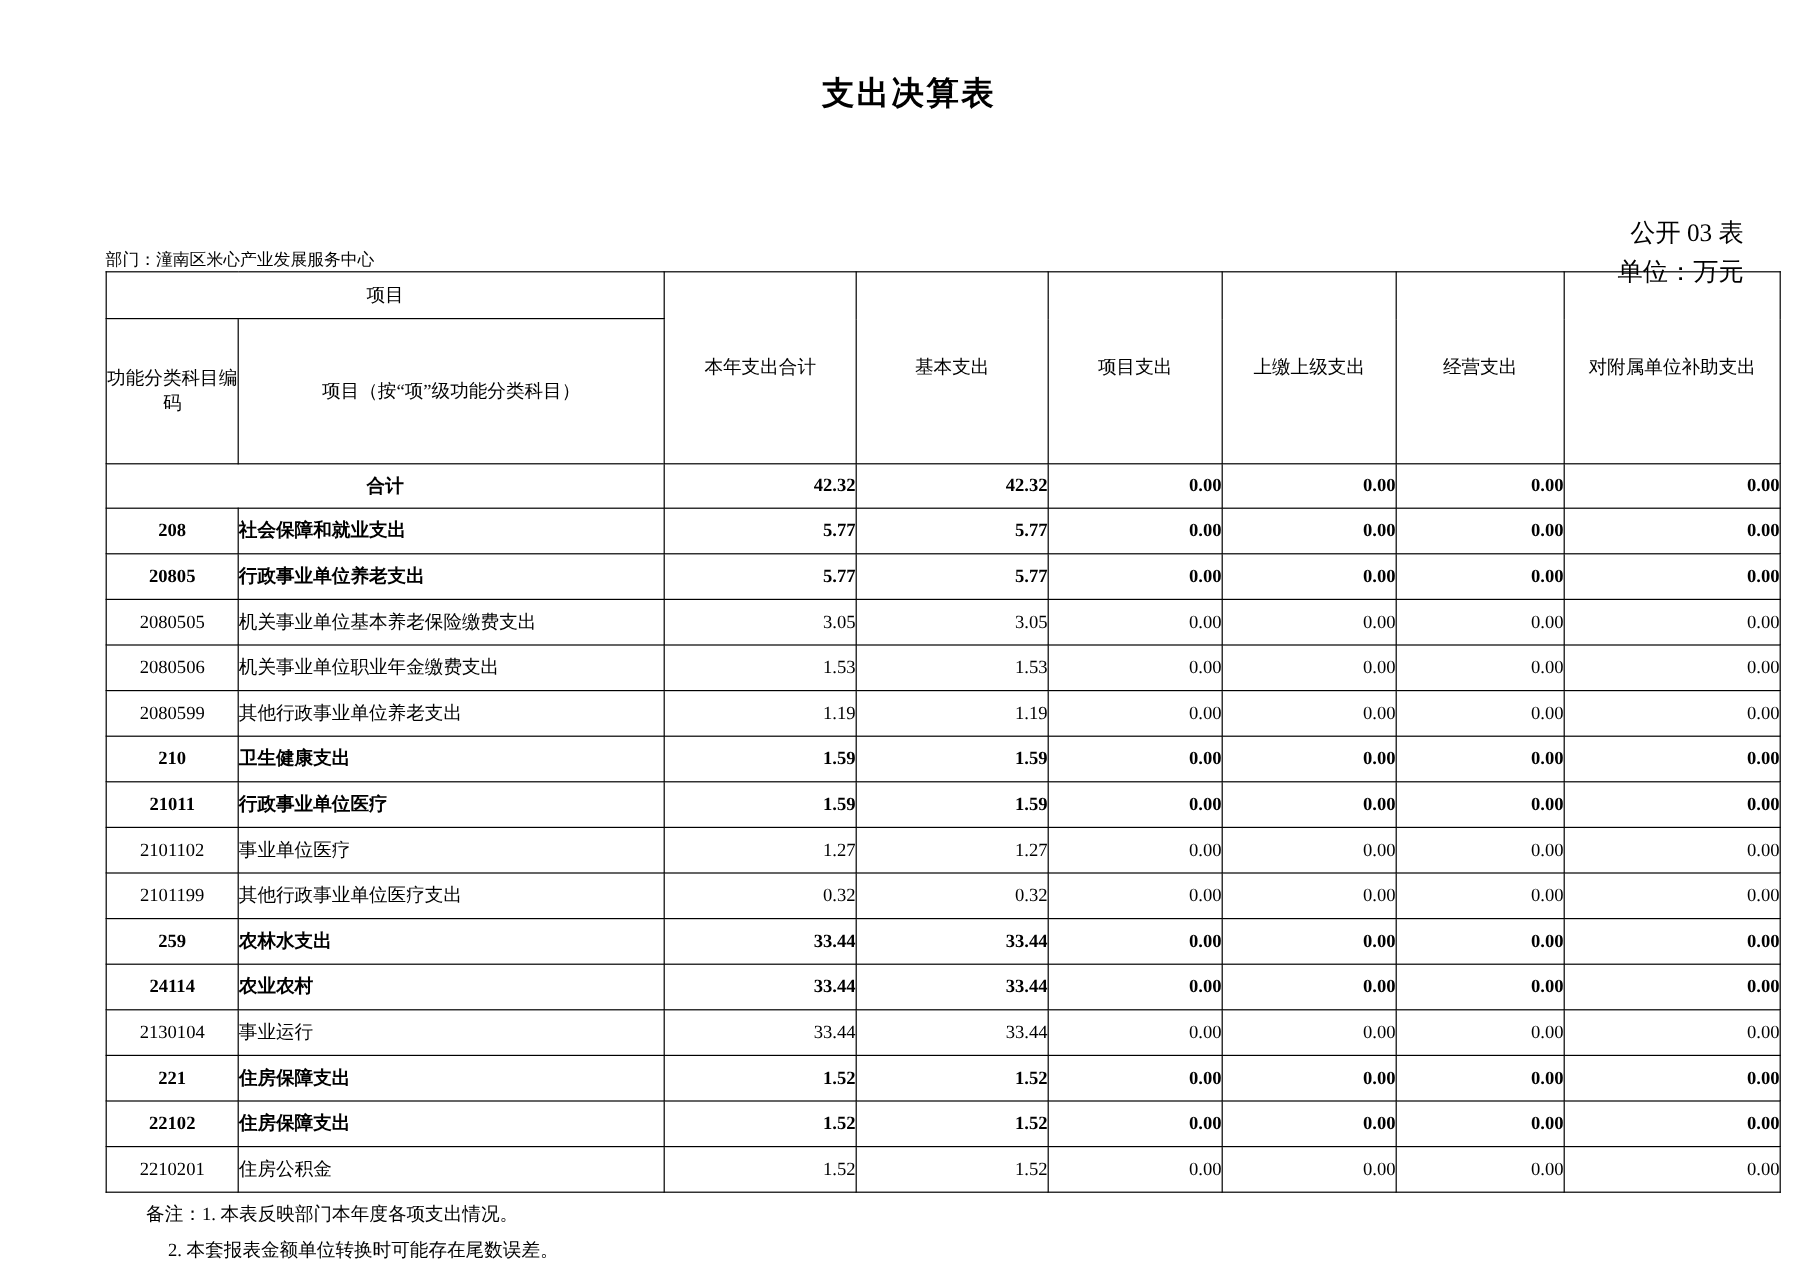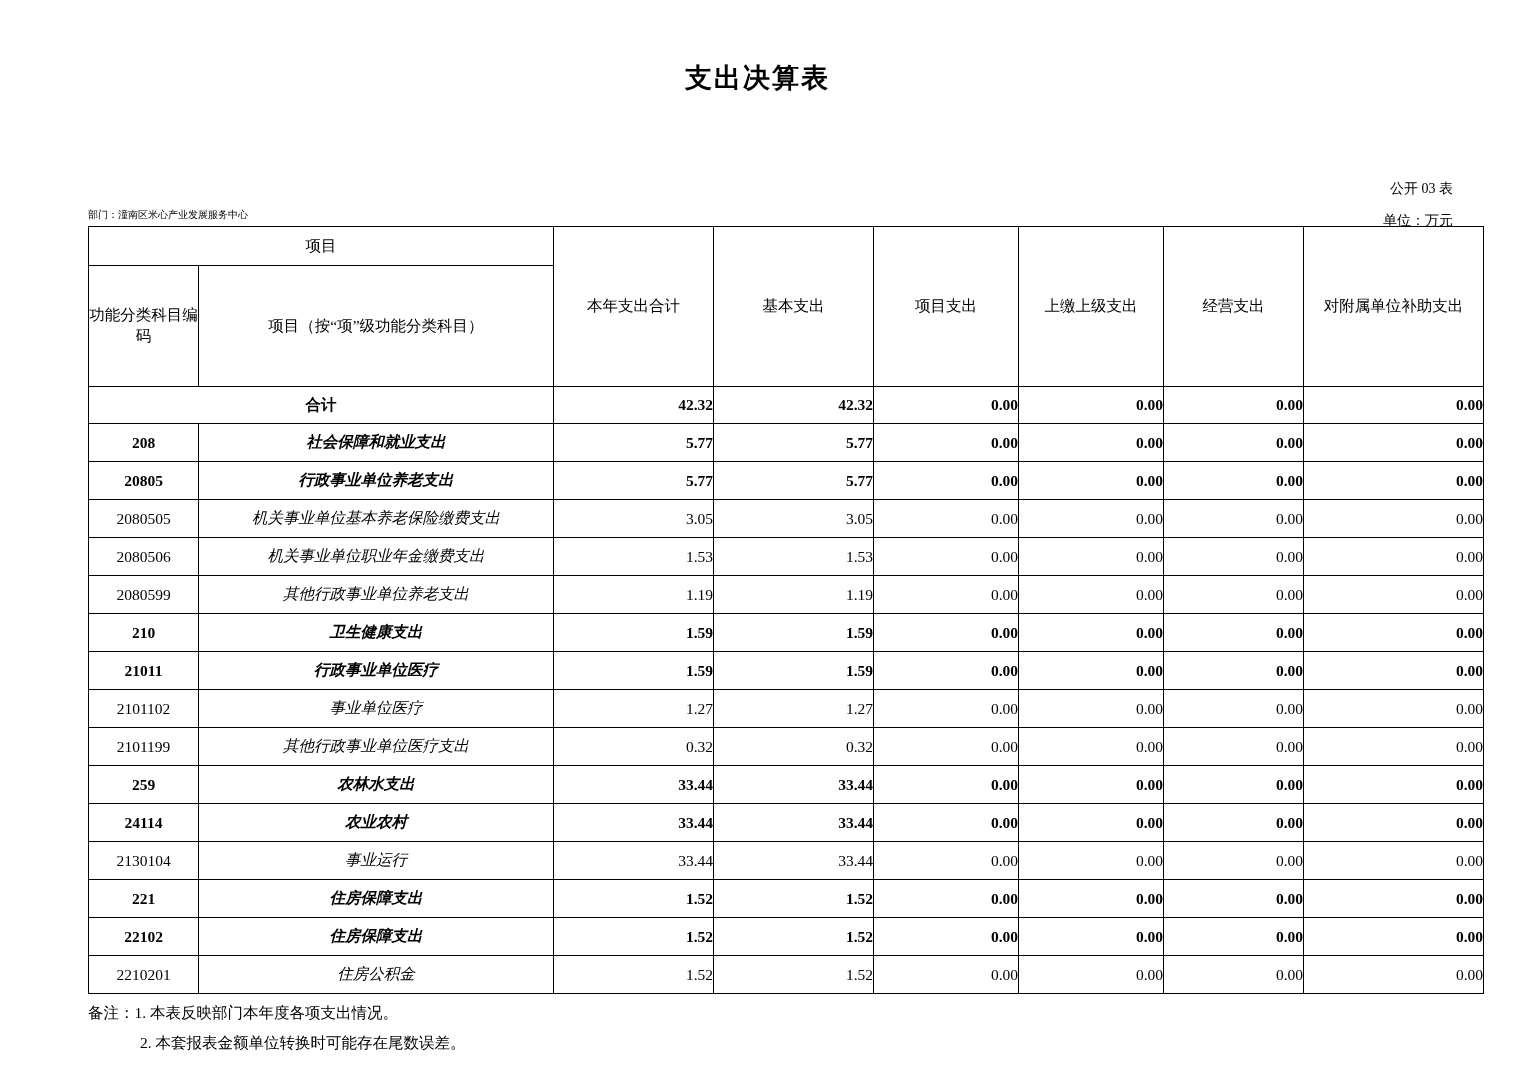--- a/index.html
+++ b/index.html
@@ -25,30 +25,30 @@
     text-align: center;
     font-size: 27px;
     font-weight: bold;
     letter-spacing: 2px;
     margin-top: 60px;
     font-family: "Liberation Sans", "DejaVu Sans", sans-serif;
   }
   .meta-right {
     position: absolute;
     right: 62px;
-    font-size: 14px;
+    font-size: 21px;
     font-family: "Liberation Serif", "DejaVu Serif", serif;
   }
   .meta-right.r1 { top: 120px; }
   .meta-right.r2 { top: 152px; }
   .meta-left {
     position: absolute;
     left: 88px;
     top: 148px;
-    font-size: 10px;
+    font-size: 14px;
   }
   table.main {
     position: absolute;
     left: 88px;
     top: 166px;
     width: 1395px;
     border-collapse: collapse;
     table-layout: fixed;
   }
   table.main td, table.main th {
@@ -68,22 +68,21 @@
   }
   .h-tall {
     height: 120px;
   }
   td.code {
     padding-left: 8px;
     text-align: center;
   }
   td.name {
     padding-left: 14px;
-    text-align: center;
-    font-style: italic;
+    text-align: left;
   }
   td.num {
     padding-right: 14px;
     text-align: right;
   }
   tr.row td {
     height: 37px;
   }
   tr.total td {
     height: 36px;
@@ -95,20 +94,21 @@
   }
   tr.bold td {
     font-weight: bold;
   }
   .notes {
     position: absolute;
     left: 88px;
     top: 938px;
     font-size: 15.5px;
     line-height: 30px;
+    text-align: center;
   }
   .notes .line2 {
     padding-left: 52px;
   }
 </style>
 </head>
 <body>
 
 <div class="page">
 

